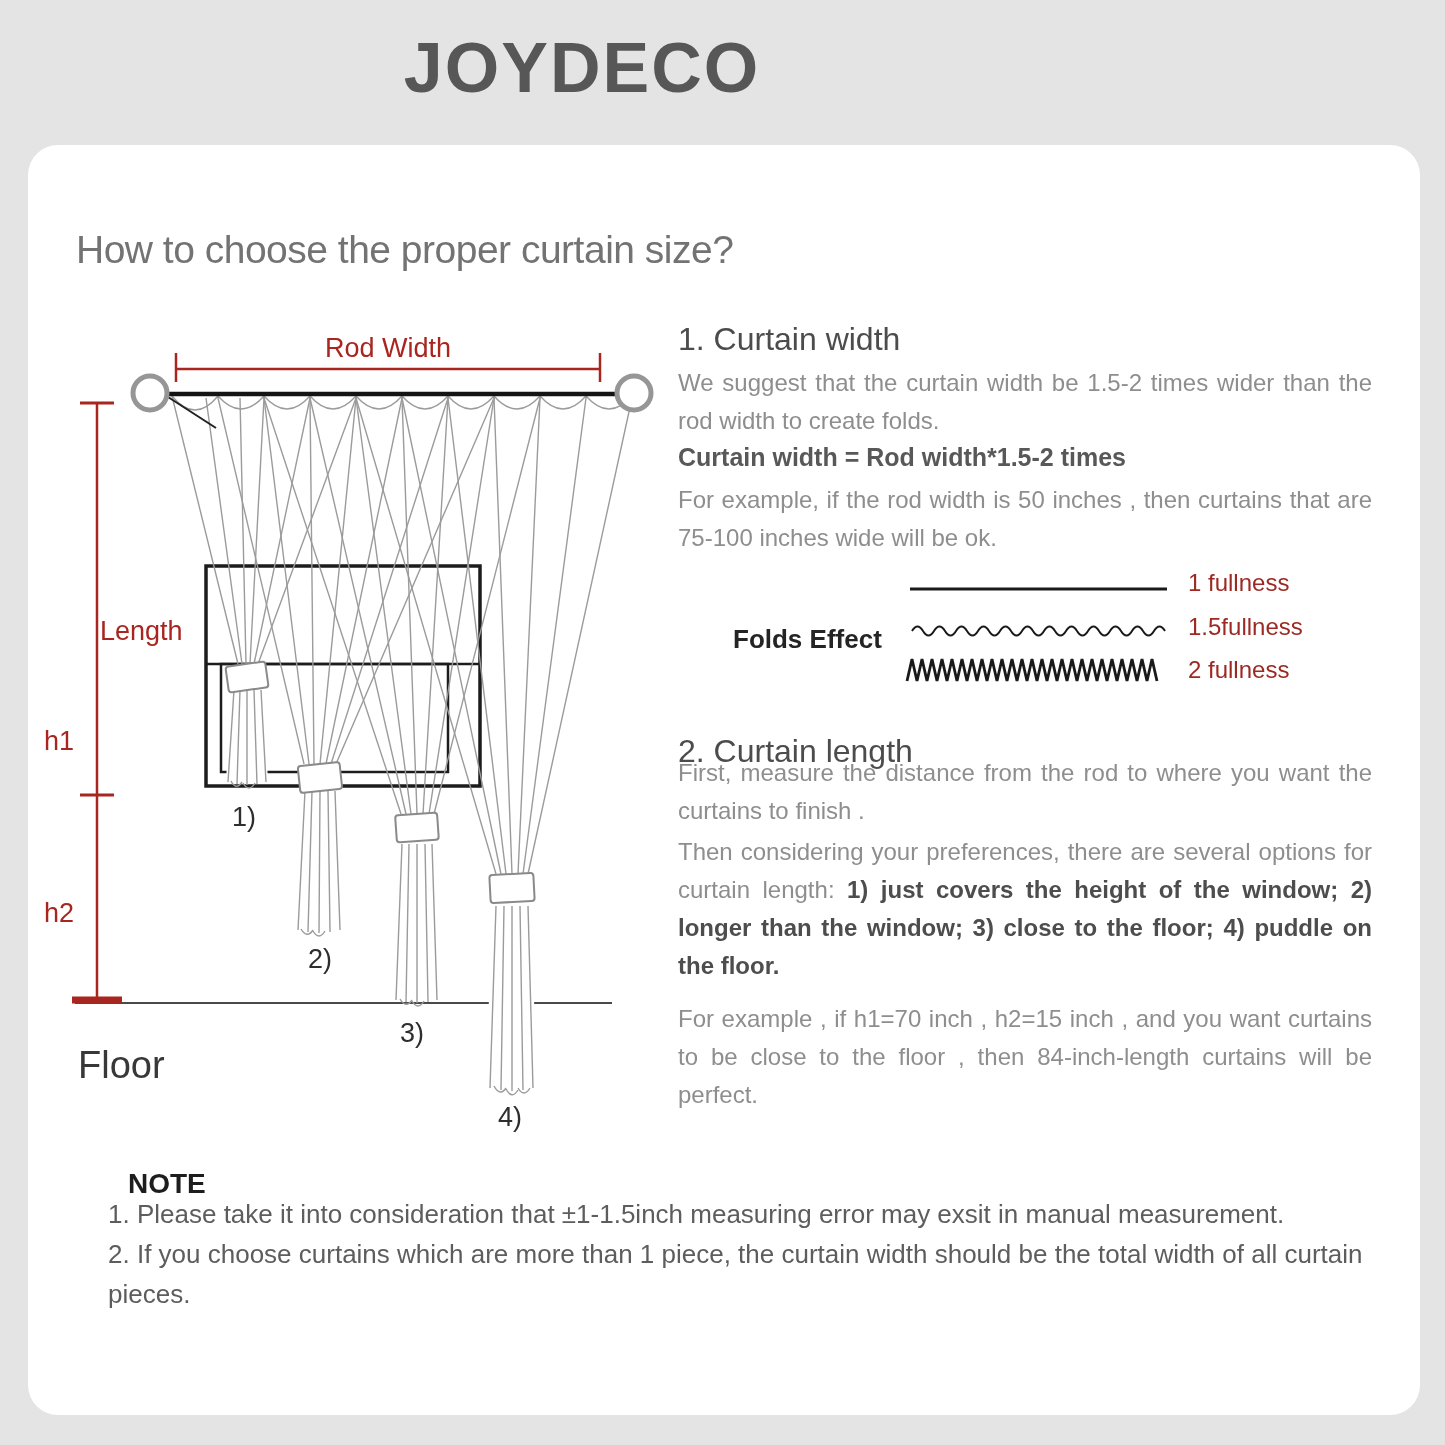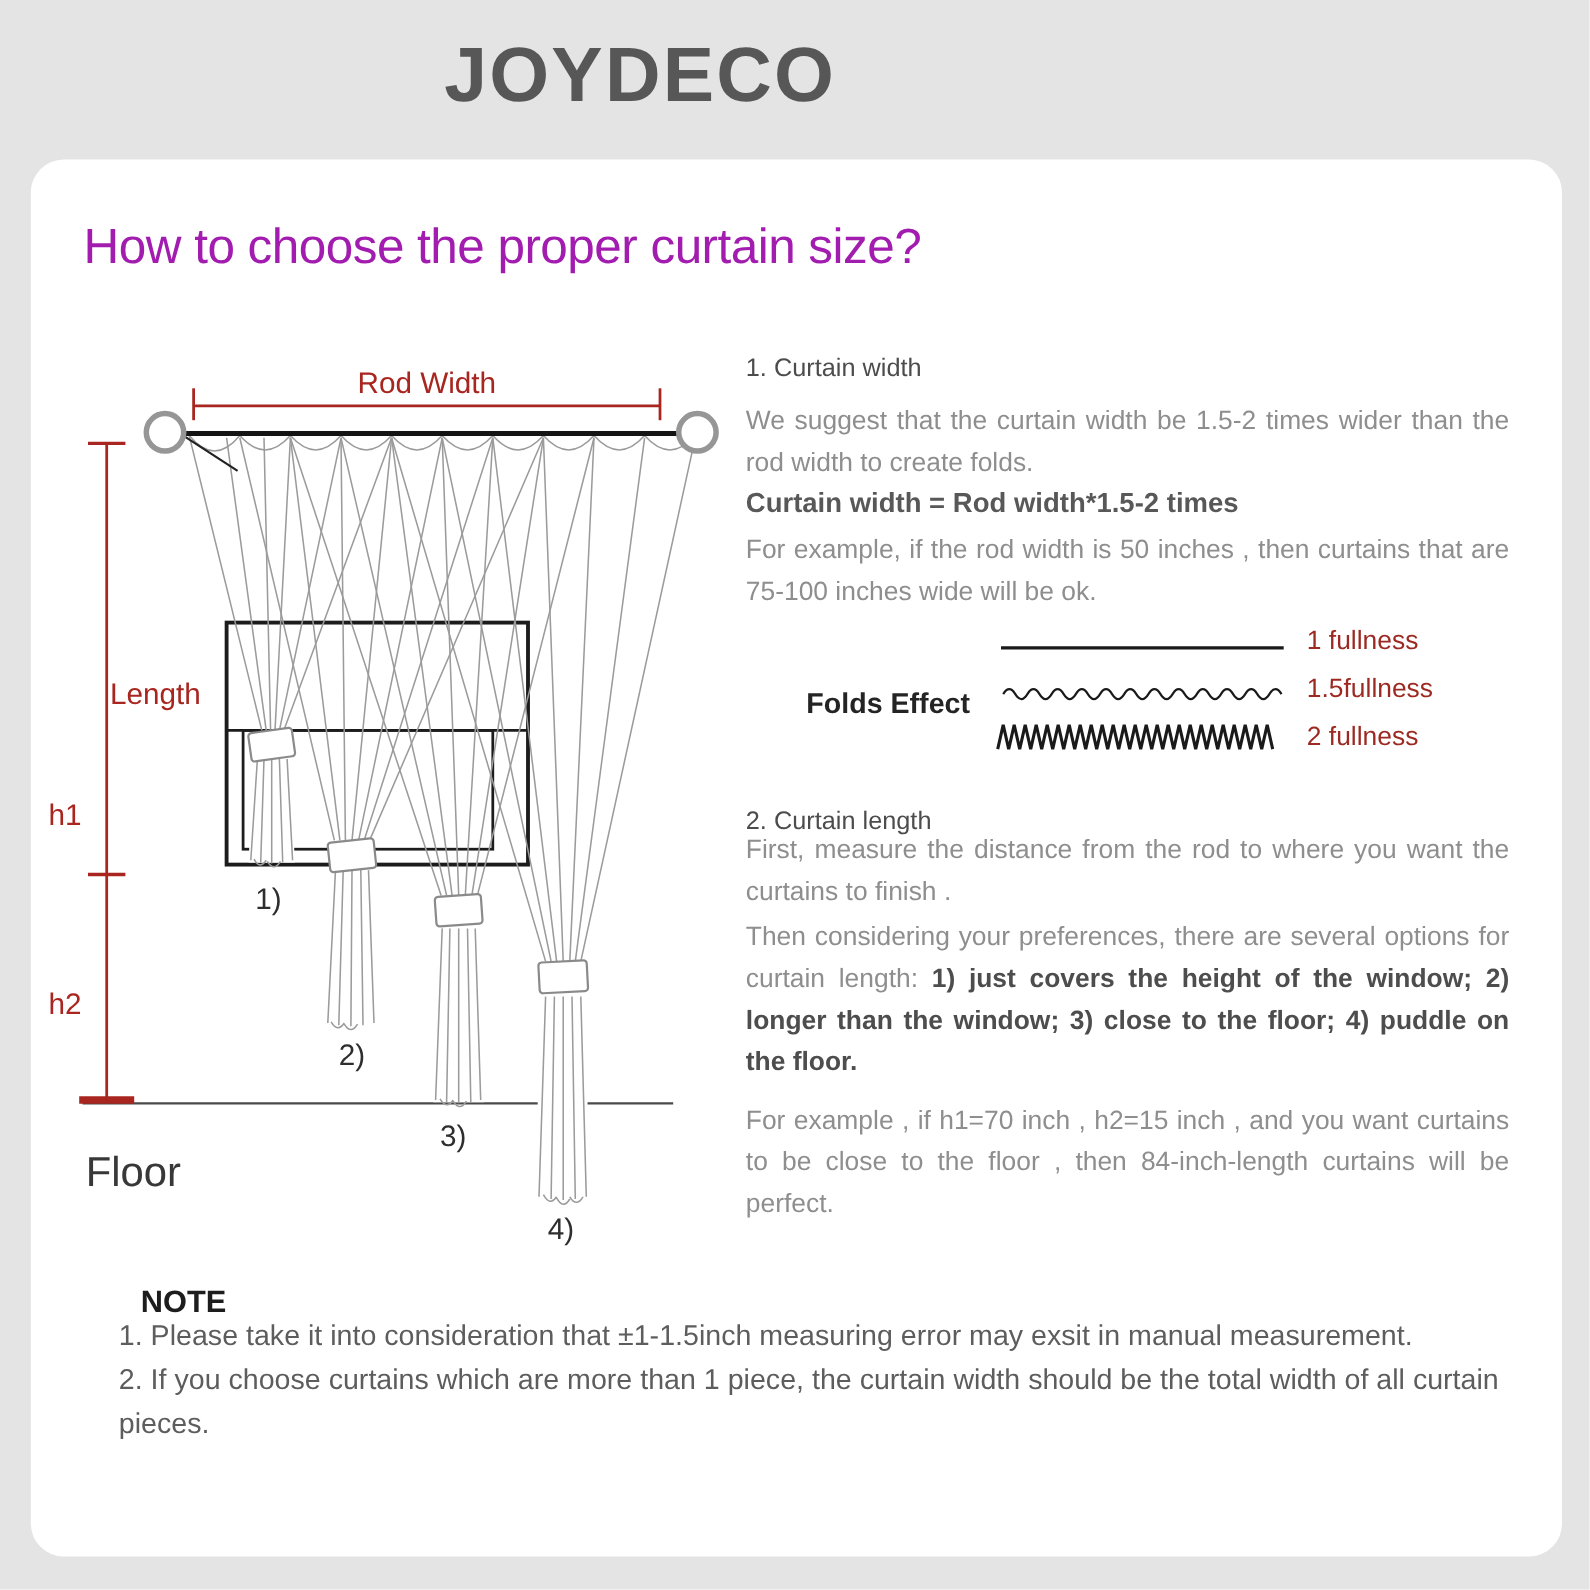--- a/index.html
+++ b/index.html
@@ -15,26 +15,26 @@
     top:28px;left:0;width:1164px;
     text-align:center;
     font-size:70px;font-weight:700;letter-spacing:2px;
     color:#575757;
   }
   .card{
     left:28px;top:145px;width:1392px;height:1270px;
     background:#ffffff;border-radius:30px;
   }
   .page-title{
-    left:76px;top:198px;
-    font-size:45px;font-weight:400;color:#a21caf;letter-spacing:-0.5px;
+    left:76px;top:228px;
+    font-size:39px;font-weight:400;color:#737373;letter-spacing:-0.5px;
     white-space:nowrap;
   }
   .sec-heading{
-    font-size:23px;color:#4c4c4c;font-weight:400;white-space:nowrap;
+    font-size:32px;color:#4c4c4c;font-weight:400;white-space:nowrap;
   }
   .body-txt{
     font-size:24px;line-height:38px;color:#8e8e8e;
     text-align:justify;width:694px;
   }
   .formula{
     font-size:25px;color:#585858;font-weight:600;white-space:nowrap;
   }
   .bold-part{color:#4d4d4d;font-weight:600;}
   .folds-label{font-size:26px;color:#242424;font-weight:600;white-space:nowrap;}

